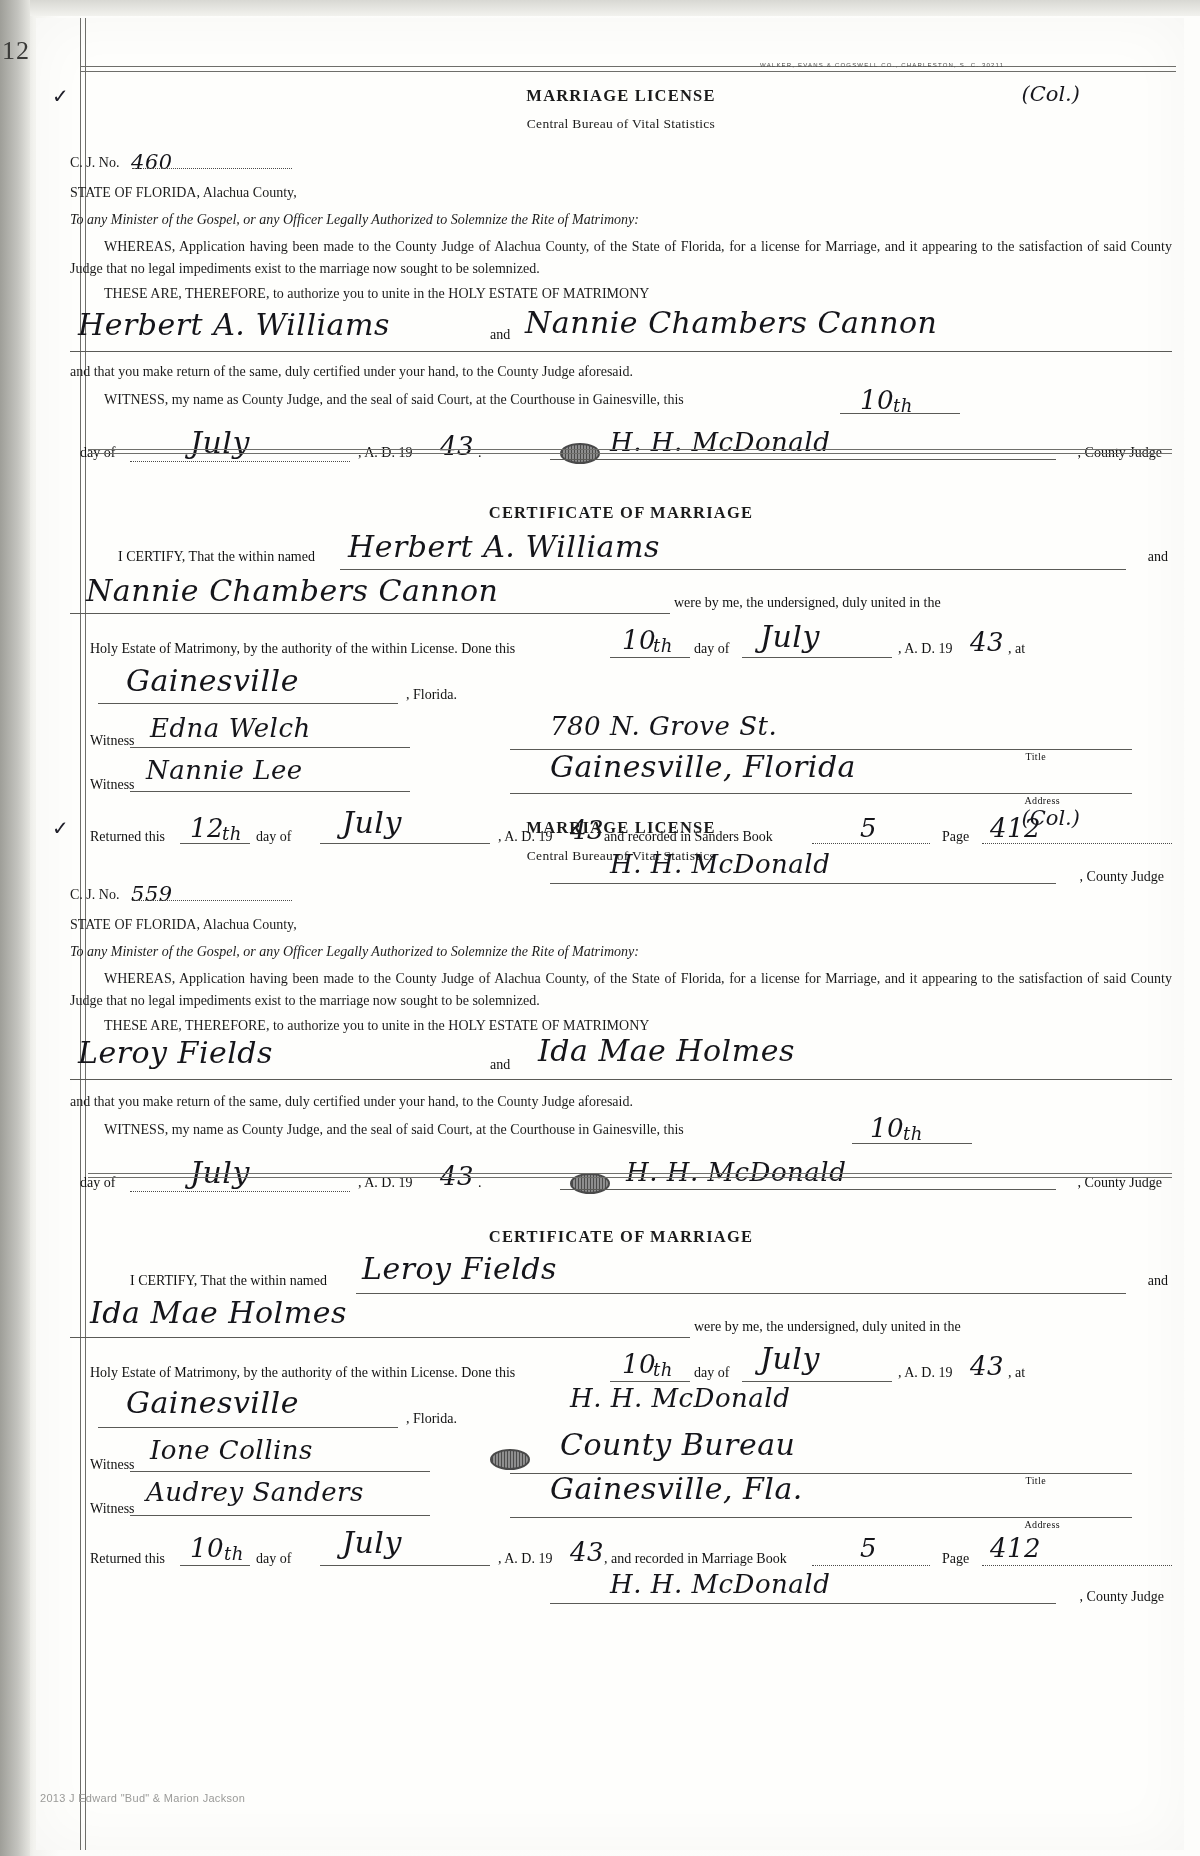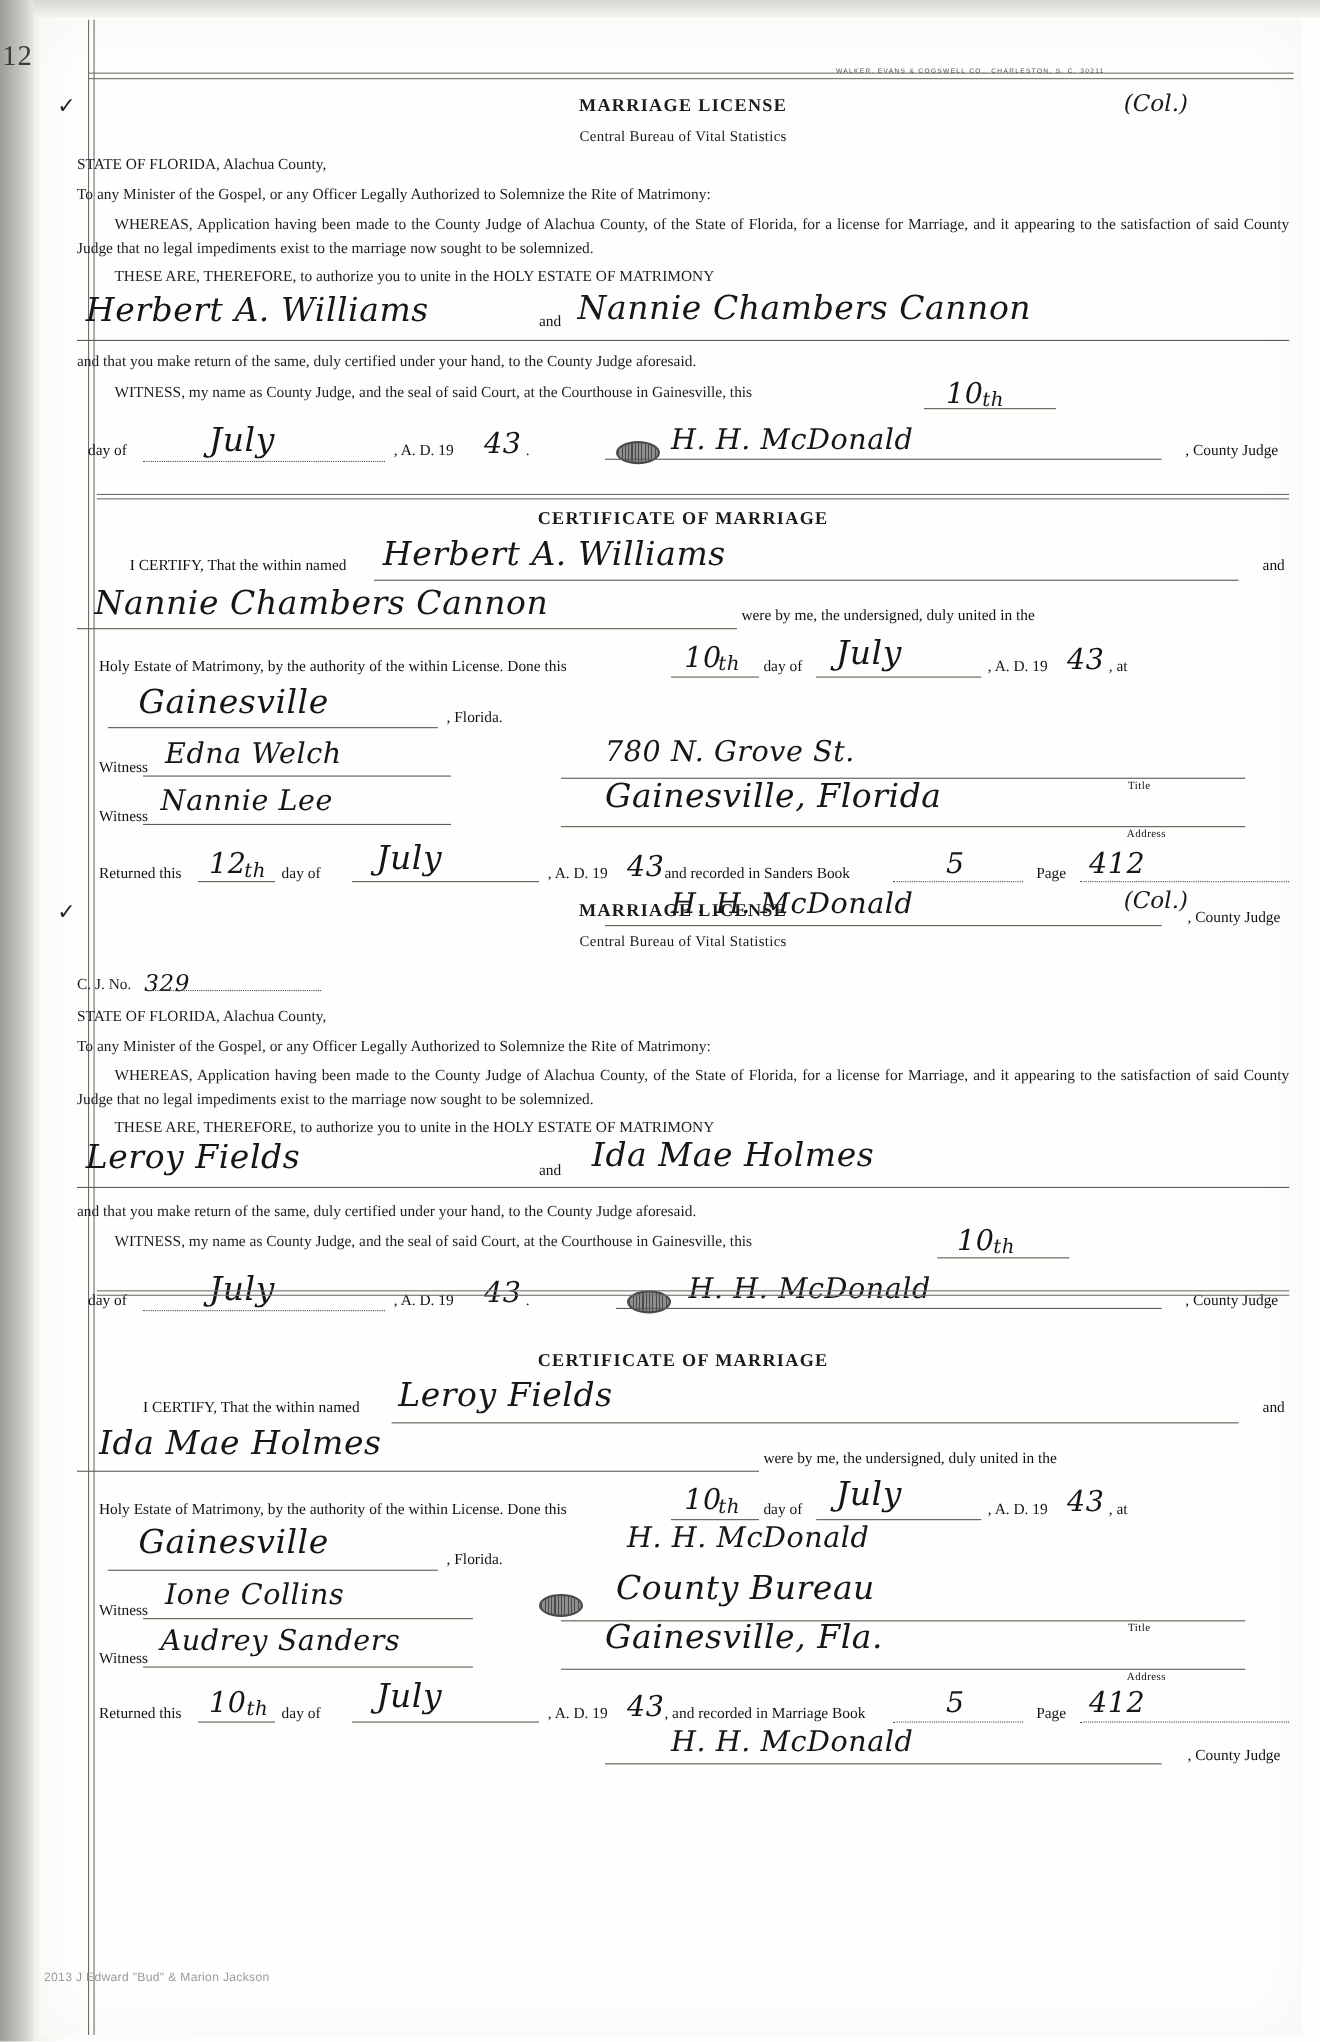--- a/index.html
+++ b/index.html
@@ -108,21 +108,21 @@
   }
   .line-row {
     position: relative;
     font-size: 14.5px;
     color: #1b1b1b;
   }
   .dots {
     border-bottom: 1px dotted #4a4a48;
     display: inline-block;
   }
-  .ital { }
+  .ital { font-style: italic; }
   .bodytxt {
     font-size: 14px;
     line-height: 1.55;
     text-align: justify;
     color: #1b1b1b;
   }
   .indent { text-indent: 34px; }
   .hand {
     font-family: "DejaVu Serif", serif;
     font-style: italic;
@@ -211,20 +211,25 @@
 
   <div class="doc one">
 
     <div>
       <div class="checkmark" style="left:-18px; top:-2px;">✓</div>
       <div class="paren-note" style="right:92px; top:-4px;">(Col.)</div>
 
       <div class="ttl">MARRIAGE LICENSE</div>
       <div class="subttl">Central Bureau of Vital Statistics</div>
 
+      <div class="line-row" style="margin-top:16px; height:26px;">
+        <span class="fieldlabel">C. J. No.</span>
+        <span class="hand sm" style="position:relative; top:2px; margin-left:8px;">460</span>
+        <span class="dots abs" style="left:62px; top:20px; width:160px;"></span>
+      </div>
 
       <div class="line-row" style="margin-top:10px;">
         <span class="fieldlabel">STATE OF FLORIDA, Alachua County,</span>
       </div>
 
       <div class="line-row ital" style="margin-top:10px;">
         <span class="fieldlabel ital">To any Minister of the Gospel, or any Officer Legally Authorized to Solemnize the Rite of Matrimony:</span>
       </div>
 
       <div class="bodytxt indent" style="margin-top:8px;">WHEREAS, Application having been made to the County Judge of Alachua County, of the State of Florida, for a license for Marriage, and it appearing to the satisfaction of said County Judge that no legal impediments exist to the marriage now sought to be solemnized.</div>
@@ -347,21 +352,21 @@
 
     <div>
       <div class="checkmark" style="left:-18px; top:-2px;">✓</div>
       <div class="paren-note" style="right:92px; top:-12px;">(Col.)</div>
 
       <div class="ttl">MARRIAGE LICENSE</div>
       <div class="subttl">Central Bureau of Vital Statistics</div>
 
       <div class="line-row" style="margin-top:16px; height:26px;">
         <span class="fieldlabel">C. J. No.</span>
-        <span class="hand sm" style="position:relative; top:2px; margin-left:8px;">329</span>
+        <span class="hand sm" style="position:relative; top:2px; margin-left:8px;">559</span>
         <span class="dots abs" style="left:62px; top:20px; width:160px;"></span>
       </div>
 
       <div class="line-row" style="margin-top:10px;">
         <span class="fieldlabel">STATE OF FLORIDA, Alachua County,</span>
       </div>
 
       <div class="line-row ital" style="margin-top:10px;">
         <span class="fieldlabel ital">To any Minister of the Gospel, or any Officer Legally Authorized to Solemnize the Rite of Matrimony:</span>
       </div>

